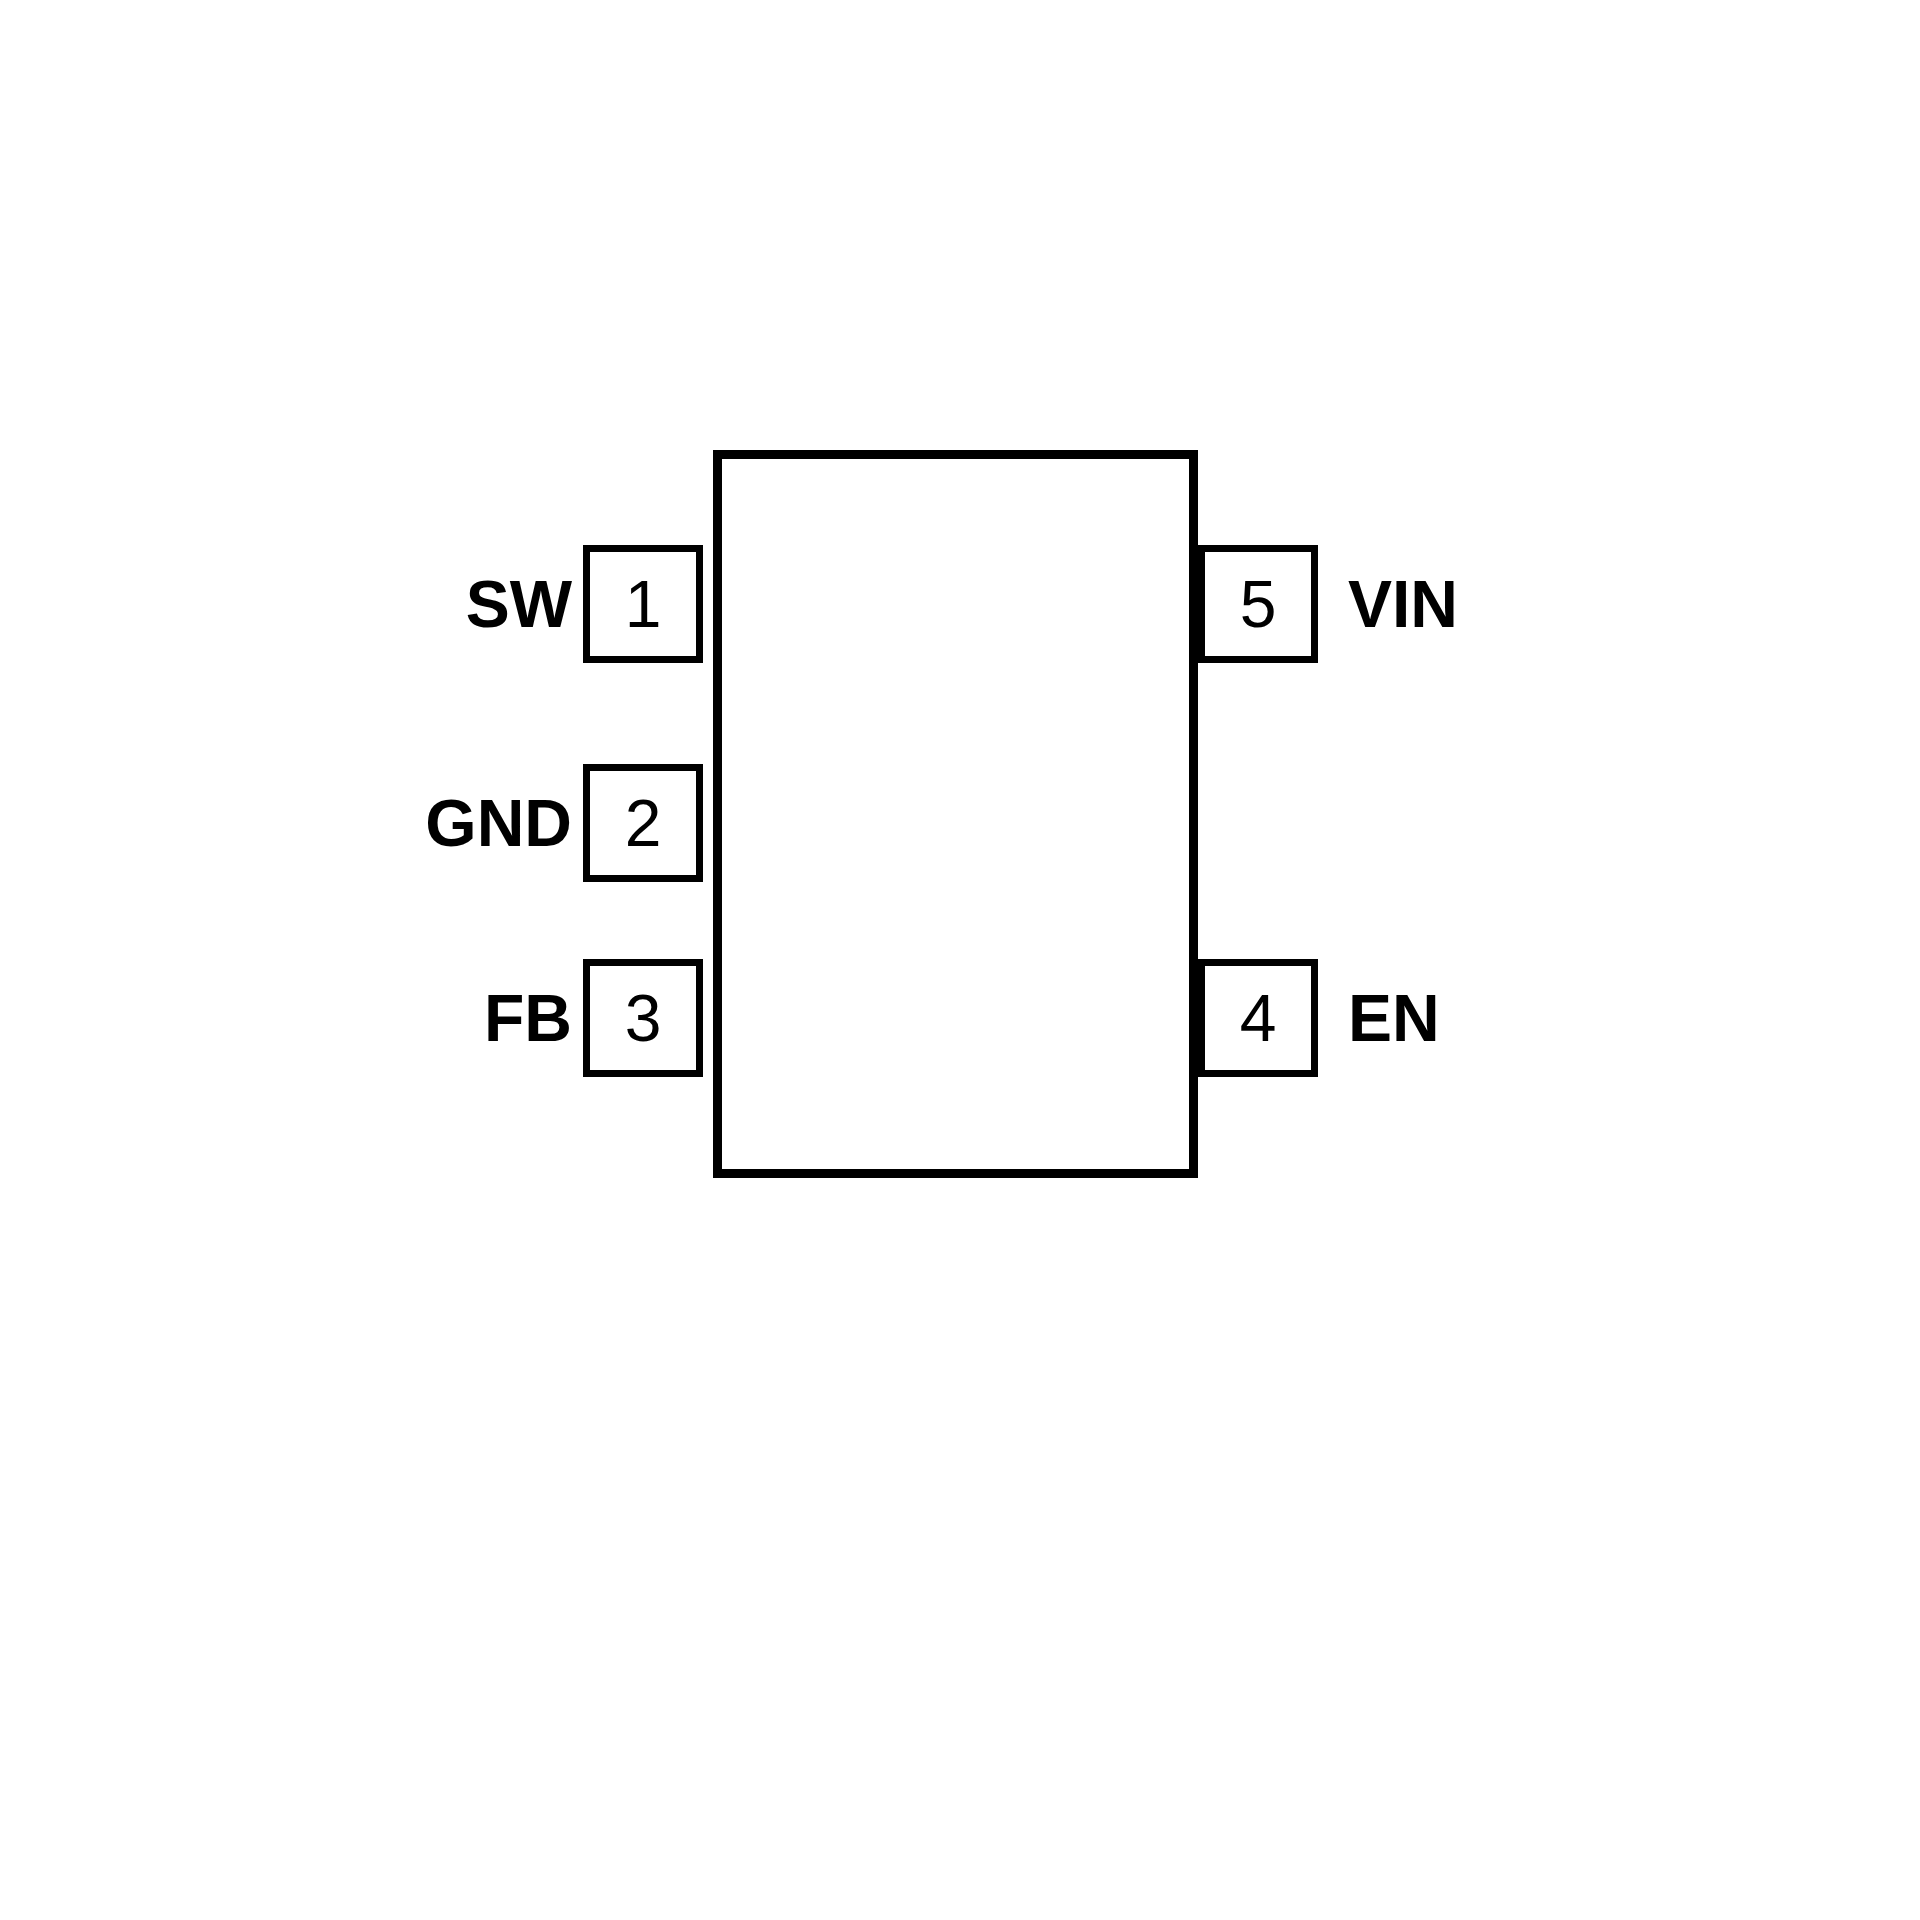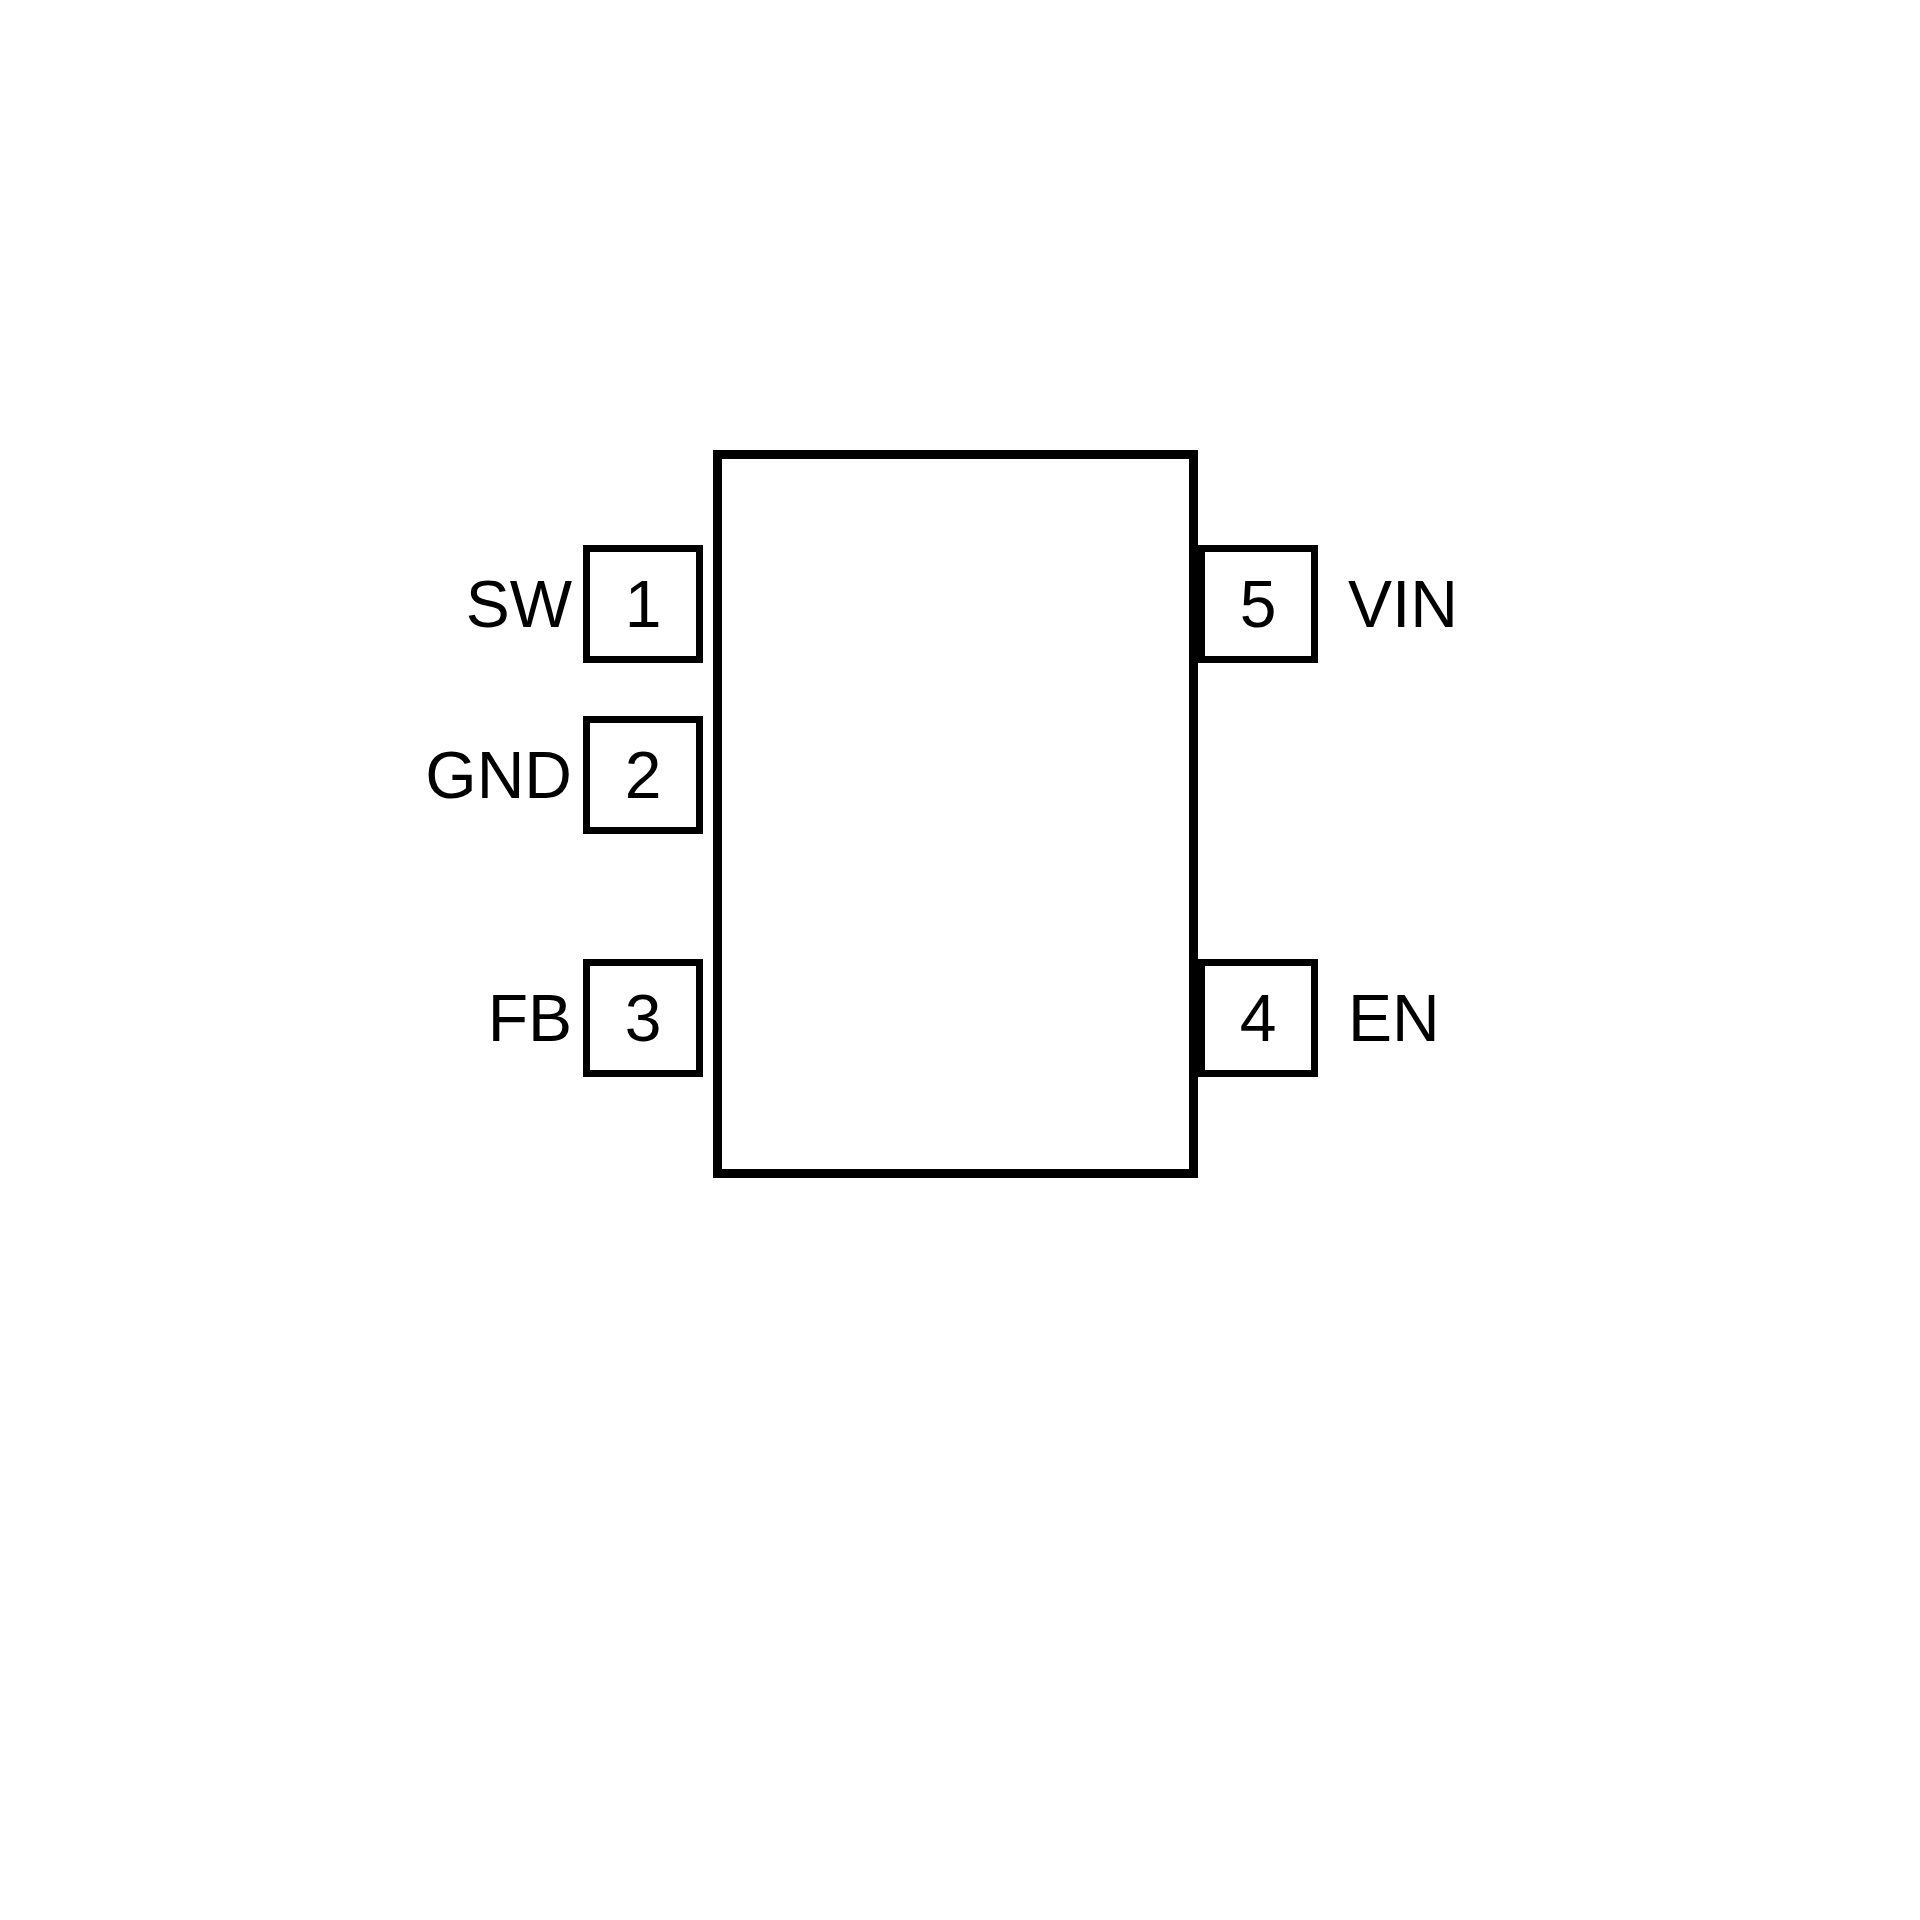--- a/index.html
+++ b/index.html
@@ -53,40 +53,40 @@
     line-height: 1;
     letter-spacing: 0px;
     user-select: none;
   }
 
   
   .pin-label {
     position: absolute;
     font-family: "Liberation Sans", sans-serif;
     font-size: 66px;
-    font-weight: 400;
+    font-weight: 700;
     color: #000000;
     line-height: 118px;
     height: 118px;
     white-space: nowrap;
     z-index: 4;
     user-select: none;
   }
   .pin-label.left {
     right: 1348px;           
     text-align: right;
   }
   .pin-label.right {
     left: 1348px;
     text-align: right;
   }
 
   
   .row-1 { top: 545px; }
-  .row-2 { top: 716px; }
+  .row-2 { top: 764px; }
   .row-3 { top: 959px; }
 </style>
 </head>
 <body>
 
 <div id="stage">
 
   <div id="ic-body"></div>
 
   <div class="pin-label left row-1">SW</div>

